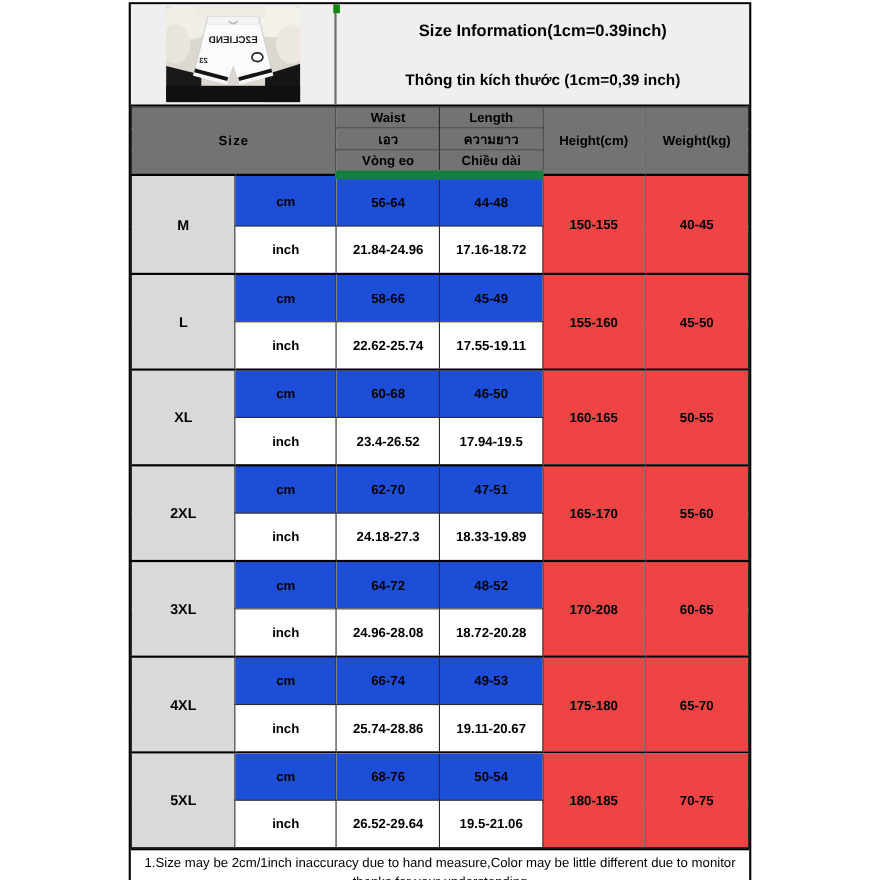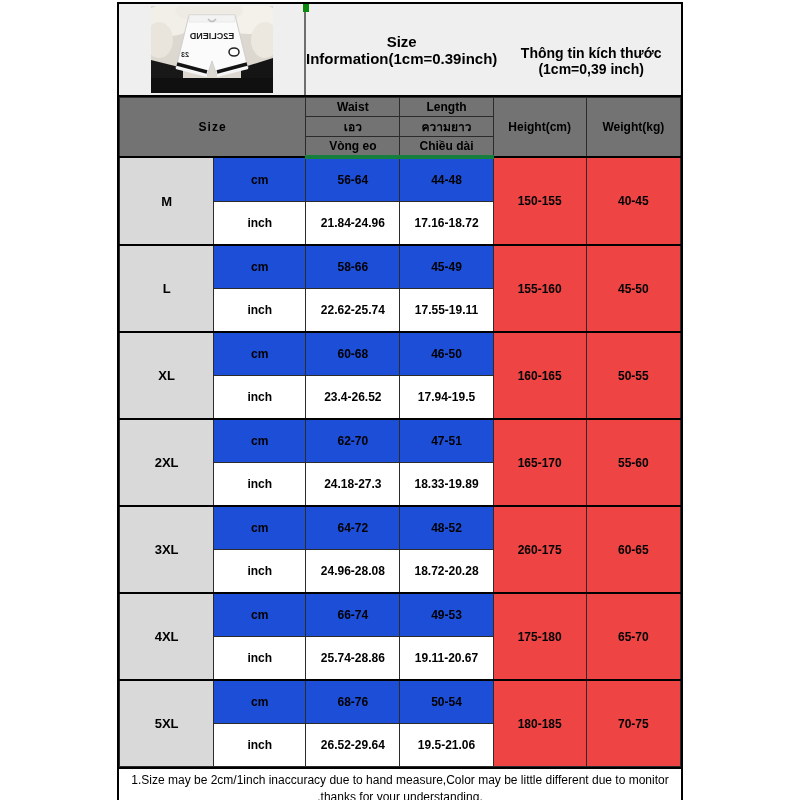--- a/index.html
+++ b/index.html
@@ -8,34 +8,34 @@
     font-family:"Liberation Sans", sans-serif;color:#000;
   }
   .sheet{
     position:absolute;left:117px;top:2px;width:566px;box-sizing:border-box;
     border:2px solid #000;background:#fff;
   }
   
   .top-row{display:flex;height:91px;background:#efefef;border-bottom:2px solid #000;position:relative;}
   .image-cell{width:187px;box-sizing:border-box;border-right:2px solid #6e6e6e;
     display:flex;align-items:center;justify-content:center;}
-  .title-cell{flex:1;display:flex;justify-content:center;align-items:center;
+  .title-cell{flex:1;display:flex;flex-direction:column;justify-content:center;align-items:center;
     gap:4px;font-weight:bold;text-align:center;}
   .title-l1{font-size:15px;}
   .title-l2{font-size:13px;}
   .title-l3{font-size:14px;margin-top:23px;}
   .green-tick{position:absolute;left:184px;top:0;width:6px;height:8px;background:#0a8a0a;}
   
   table{width:100%;border-collapse:collapse;table-layout:fixed;}
   td{border:1px solid #2b2b2b;text-align:center;vertical-align:middle;padding:0;
      font-weight:bold;font-size:12px;overflow:hidden;}
   tr.hrow td{height:18px;background:#737373;font-size:12px;}
   td.size-hd{font-size:22px;letter-spacing:1px;background:#d9d9d9;}
   tr.g-top td{border-top:2px solid #000;}
-  tr.hrow-last td{border-bottom:4px solid #15803d;}
+  tr.hrow-last td{border-bottom:8px solid #15803d;}
   tr.r-cm td, tr.r-inch td{height:42px;}
   td.lbl{background:#d9d9d9;font-size:13px;}
   td.cm{background:#1d4ed8;}
   td.inch{background:#ffffff;}
   td.hw{background:#ef4444;}
   
   .attention{border-top:2px solid #000;background:#fff;text-align:center;
     font-size:12px;font-weight:normal;padding:3px 10px 6px 10px;line-height:1.4;}
   .attention .a-title{margin:0;}
   .attention p{margin:0;}
@@ -155,21 +155,21 @@
         <td class="inch">inch</td>
         <td class="inch">24.18-27.3</td>
         <td class="inch">18.33-19.89</td>
       </tr>
 
       <tr class="r-cm g-top">
         <td class="lbl" rowspan="2">3XL</td>
         <td class="cm">cm</td>
         <td class="cm">64-72</td>
         <td class="cm">48-52</td>
-        <td class="hw" rowspan="2">260-175</td>
+        <td class="hw" rowspan="2">170-208</td>
         <td class="hw" rowspan="2">60-65</td>
       </tr>
       <tr class="r-inch">
         <td class="inch">inch</td>
         <td class="inch">24.96-28.08</td>
         <td class="inch">18.72-20.28</td>
       </tr>
 
       <tr class="r-cm g-top">
         <td class="lbl" rowspan="2">4XL</td>

